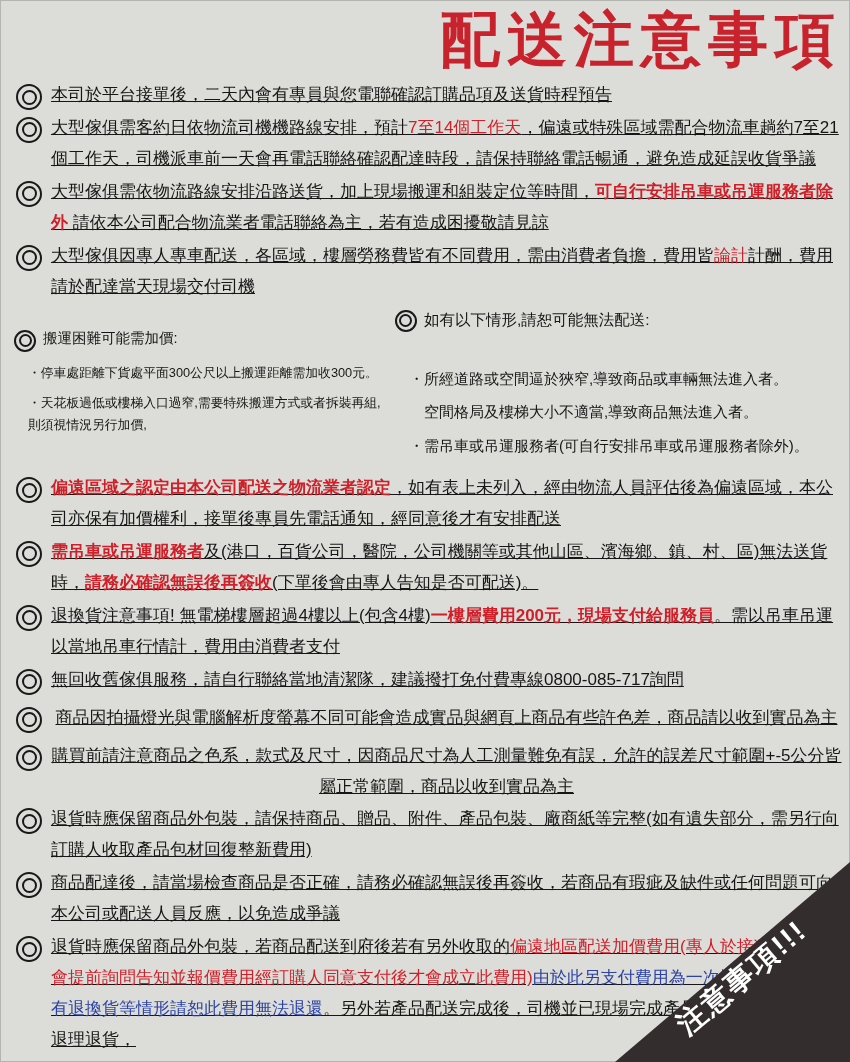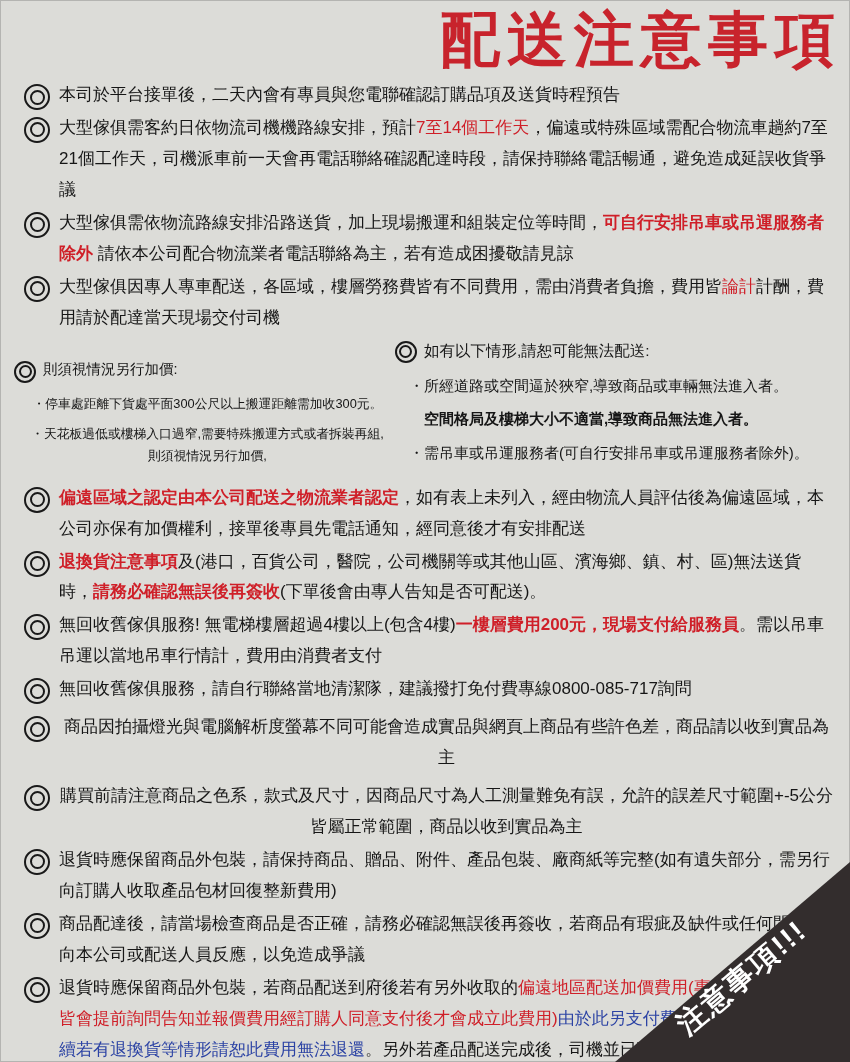--- a/index.html
+++ b/index.html
@@ -22,49 +22,49 @@
     box-shadow:inset 0 0 0 1px rgba(0,0,0,.18);
   }
   .page{padding:4px 8px 0 14px;}
   .section-title{
     text-align:right;font-weight:bold;margin:0;
     letter-spacing:7px;line-height:1.05;
   }
   .title-red{color:var(--title-red);font-size:60px;margin:4px 0 8px;}
   .title-blue{color:var(--title-blue);font-size:64px;margin:10px 0 10px;}
   .items{display:flex;flex-direction:column;}
-  .bullet-row{display:flex;align-items:flex-start;margin:1px 8px;}
+  .bullet-row{display:flex;align-items:flex-start;margin:1px 0;text-decoration:underline;}
   .icon-outer{
     flex:0 0 auto;width:22px;height:22px;border:2px solid #191919;border-radius:50%;
     display:flex;align-items:center;justify-content:center;margin:4px 9px 0 2px;
     background:transparent;
   }
   .icon-inner{width:11px;height:11px;border:2px solid #191919;border-radius:50%;}
   .icon-sm{width:18px;height:18px;margin:2px 7px 0 0;}
   .icon-sm .icon-inner{width:9px;height:9px;}
   .bullet-text{margin:0;font-size:17px;line-height:1.82;flex:1;}
   .seg{white-space:pre-wrap;}
   .c-red{color:var(--red);}
   .c-blue{color:var(--blue);}
   .c-black{color:var(--black);}
   .bold{font-weight:bold;}
   
   .columns-row{display:flex;margin:4px 0 6px;}
   .col{display:flex;flex-direction:column;}
   .col-left{width:46%;padding-top:20px;}
-  .col-right{width:54%;}
+  .col-right{width:54%;gap:24px;}
   .col-header-row{display:flex;align-items:flex-start;}
   .col-header{margin:0;font-weight:normal;line-height:1.5;}
   .col-left .col-header{font-size:14.5px;}
   .col-right .col-header{font-size:15.5px;}
   .col-subs{margin:2px 0 0 6px;}
-  .col-left .sub{font-size:12.8px;line-height:1.75;text-align:center;}
+  .col-left .sub{font-size:12.8px;line-height:1.75;}
   .col-right .sub{font-size:15px;line-height:1.7;}
   .sub{margin:8px;}
-  .sub.indent{padding-left:15px;font-weight:bold;}
+  .sub.indent{padding-left:15px;}
   
   .corner-ribbon{
     position:absolute;right:0;bottom:0;width:235px;height:200px;
     background:var(--ribbon-bg);
     clip-path:polygon(100% 0,100% 100%,0 100%);
   }
   .corner-ribbon .ribbon-label{
     position:absolute;left:54%;top:58%;
     transform:translate(-50%,-50%) rotate(-40deg);
     color:var(--ribbon-text);font-size:29px;font-weight:bold;letter-spacing:2px;
@@ -103,21 +103,21 @@
           <span class="icon-inner"></span>
         </span>
         <p class="bullet-text"><span class="seg c-black">大型傢俱因專人專車配送，各區域，樓層勞務費皆有不同費用，需由消費者負擔，費用皆</span><span class="seg c-red">論計</span><span class="seg c-black">計酬，費用請於配達當天現場交付司機</span></p>
       </div>
       <div class="columns-row">
         <div class="col col-left">
           <div class="col-header-row">
             <span class="icon-outer icon-sm">
               <span class="icon-inner"></span>
             </span>
-            <p class="col-header">則須視情況另行加價:</p>
+            <p class="col-header">搬運困難可能需加價:</p>
           </div>
           <div class="col-subs">
             <p class="sub">・停車處距離下貨處平面300公尺以上搬運距離需加收300元。</p>
             <p class="sub">・天花板過低或樓梯入口過窄,需要特殊搬運方式或者拆裝再組,則須視情況另行加價,</p>
           </div>
         </div>
         <div class="col col-right">
           <div class="col-header-row">
             <span class="icon-outer icon-sm">
               <span class="icon-inner"></span>
@@ -134,27 +134,27 @@
       <div class="bullet-row">
         <span class="icon-outer">
           <span class="icon-inner"></span>
         </span>
         <p class="bullet-text"><span class="seg c-red bold">偏遠區域之認定由本公司配送之物流業者認定</span><span class="seg c-black">，如有表上未列入，經由物流人員評估後為偏遠區域，本公司亦保有加價權利，接單後專員先電話通知，經同意後才有安排配送</span></p>
       </div>
       <div class="bullet-row">
         <span class="icon-outer">
           <span class="icon-inner"></span>
         </span>
-        <p class="bullet-text"><span class="seg c-red bold">退換貨注意事項</span><span class="seg c-black">及(港口，百貨公司，醫院，公司機關等或其他山區、濱海鄉、鎮、村、區)無法送貨時，</span><span class="seg c-red bold">請務必確認無誤後再簽收</span><span class="seg c-black">(下單後會由專人告知是否可配送)。</span></p>
-      </div>
-      <div class="bullet-row">
-        <span class="icon-outer">
-          <span class="icon-inner"></span>
-        </span>
-        <p class="bullet-text"><span class="seg c-black">無回收舊傢俱服務! 無電梯樓層超過4樓以上(包含4樓)</span><span class="seg c-red bold">一樓層費用200元，現場支付給服務員</span><span class="seg c-black">。需以吊車吊運以當地吊車行情計，費用由消費者支付</span></p>
+        <p class="bullet-text"><span class="seg c-red bold">需吊車或吊運服務者</span><span class="seg c-black">及(港口，百貨公司，醫院，公司機關等或其他山區、濱海鄉、鎮、村、區)無法送貨時，</span><span class="seg c-red bold">請務必確認無誤後再簽收</span><span class="seg c-black">(下單後會由專人告知是否可配送)。</span></p>
+      </div>
+      <div class="bullet-row">
+        <span class="icon-outer">
+          <span class="icon-inner"></span>
+        </span>
+        <p class="bullet-text"><span class="seg c-black">退換貨注意事項! 無電梯樓層超過4樓以上(包含4樓)</span><span class="seg c-red bold">一樓層費用200元，現場支付給服務員</span><span class="seg c-black">。需以吊車吊運以當地吊車行情計，費用由消費者支付</span></p>
       </div>
       <div class="bullet-row">
         <span class="icon-outer">
           <span class="icon-inner"></span>
         </span>
         <p class="bullet-text"><span class="seg c-black">無回收舊傢俱服務，請自行聯絡當地清潔隊，建議撥打免付費專線0800-085-717詢問</span></p>
       </div>
       <div class="bullet-row mt6">
         <span class="icon-outer">
           <span class="icon-inner"></span>

